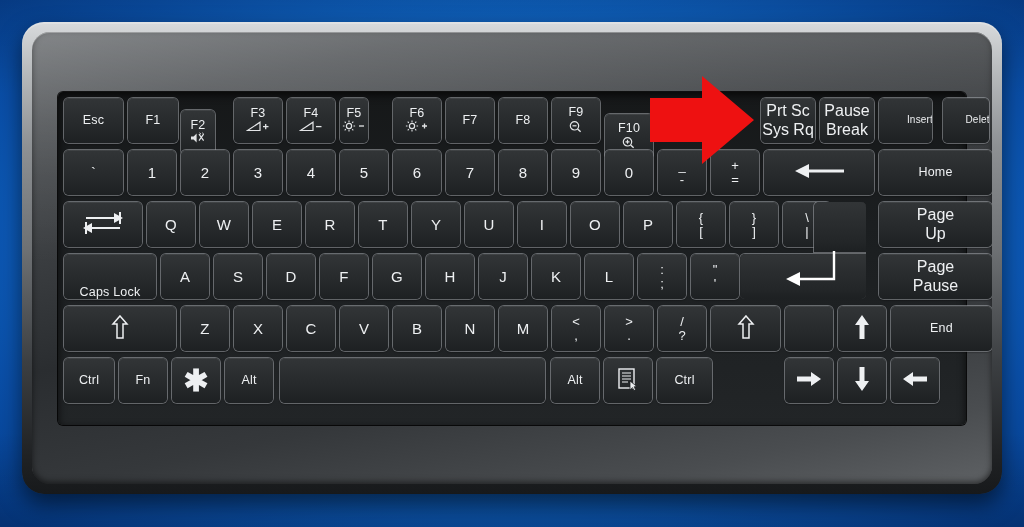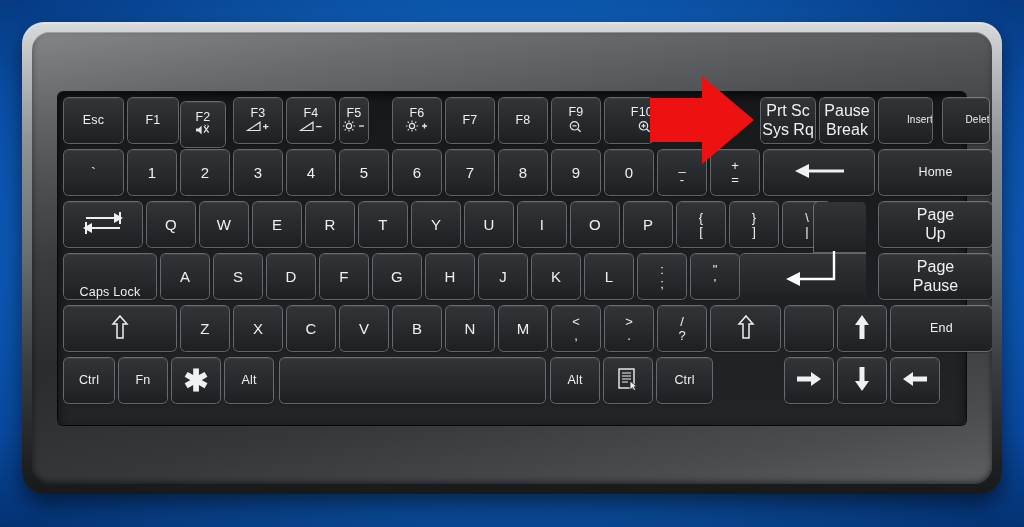--- a/index.html
+++ b/index.html
@@ -126,21 +126,21 @@
   <div id="bezel">
     <div id="well">
 
       <div class="row" style="top:6px;">
         <div class="key small" style="left:6px;top:0;width:59px;height:45px;">
           <span class="main">Esc</span>
         </div>
         <div class="key small" style="left:70px;top:0;width:50px;height:45px;">
           <span class="main">F1</span>
         </div>
-        <div class="key small" style="left:123px;top:4px;width:44px;height:45px;">
+        <div class="key small" style="left:123px;top:12px;width:34px;height:45px;">
           <span class="main">F2</span>
           <span class="sub">
             <svg width="17" height="12" viewBox="0 0 17 12">
                 <path d="M1 4.5h2.6L6.6 1.6v8.8L3.6 7.5H1z" fill="#eef0f2"></path>
                 <path d="M9 2.2 L13.6 8.6 M13.6 2.2 L9 8.6" stroke="#eef0f2" stroke-width="1.2" fill="none"></path>
                 <path d="M8.5 1 L8.5 1" stroke="#eef0f2"></path>
                 <path d="M9.5 0.8 L11 2.2 M12.3 0.8 L13.8 2.2" stroke="#eef0f2" stroke-width="1" fill="none"></path>
               </svg>
           </span>
         </div>
@@ -198,21 +198,21 @@
         <div class="key small" style="left:494px;top:0;width:48px;height:45px;">
           <span class="main">F9</span>
           <span class="sub">
             <svg width="16" height="13" viewBox="0 0 16 13">
                 <circle cx="6.5" cy="5.8" r="4.2" fill="none" stroke="#eef0f2" stroke-width="1.2"></circle>
                 <path d="M4.5 5.8h4" stroke="#eef0f2" stroke-width="1.2"></path>
                 <path d="M9.6 9.1 12.6 11.8" stroke="#eef0f2" stroke-width="1.4"></path>
               </svg>
           </span>
         </div>
-        <div class="key small" style="left:547px;top:0;width:48px;height:45px;align-items:flex-end;">
+        <div class="key small" style="left:547px;top:16px;width:48px;height:45px;">
           <span class="main">F10</span>
           <span class="sub">
             <svg width="16" height="13" viewBox="0 0 16 13">
                 <circle cx="6.5" cy="5.8" r="4.2" fill="none" stroke="#eef0f2" stroke-width="1.2"></circle>
                 <path d="M4.5 5.8h4M6.5 3.8v4" stroke="#eef0f2" stroke-width="1.2"></path>
                 <path d="M9.6 9.1 12.6 11.8" stroke="#eef0f2" stroke-width="1.4"></path>
               </svg>
           </span>
         </div>
 

